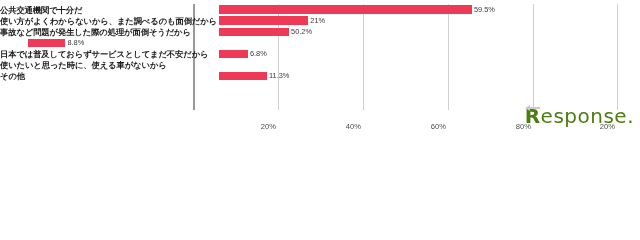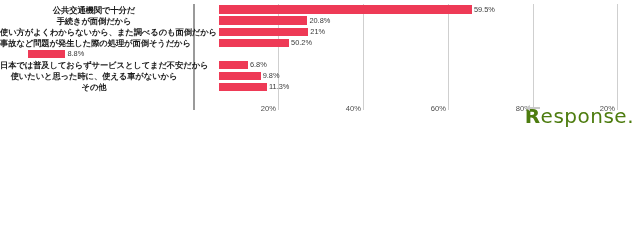--- a/index.html
+++ b/index.html
@@ -31,21 +31,21 @@
   }
   .row {
     position: relative;
     height: 11.1px;
     display: flex;
     align-items: center;
   }
 
   .cat-label {
     width: 191px;
-    text-align: center;
+    text-align: left;
     padding-right: 3px;
     box-sizing: border-box;
     font-size: 8.3px;
     line-height: 10px;
     font-weight: bold;
     color: #1a1a1a;
     white-space: nowrap;
     letter-spacing: -0.1px;
   }
 
@@ -92,21 +92,21 @@
     position: absolute;
     top: 0;
     width: 1px;
     height: 106px;
     background: #cfcfcf;
   }
 
   .tick-labels {
     position: absolute;
     left: 193px;
-    top: 104px;
+    top: 122px;
     width: 440px;
     height: 14px;
   }
   .tick-label {
     position: absolute;
     top: 0;
     font-size: 7.6px;
     line-height: 10px;
     color: #4d4d4d;
     transform: translateX(-100%);
@@ -159,27 +159,20 @@
 
     <div class="row">
       <div class="cat-label">公共交通機関で十分だ</div>
       <div class="bar-wrap">
         <div class="bar" style="width:252.9px"></div>
         <div class="bar-value">59.5%</div>
       </div>
     </div>
 
 
-    <div class="row">
-      <div class="cat-label">手続きが面倒だから</div>
-      <div class="bar-wrap">
-        <div class="bar" style="width:88.4px"></div>
-        <div class="bar-value">20.8%</div>
-      </div>
-    </div>
 
     <div class="row">
       <div class="cat-label">使い方がよくわからないから、また調べるのも面倒だから</div>
       <div class="bar-wrap">
         <div class="bar" style="width:89.3px"></div>
         <div class="bar-value">21%</div>
       </div>
     </div>
 
     <div class="row">
@@ -200,24 +193,20 @@
     <div class="row">
       <div class="cat-label">日本では普及しておらずサービスとしてまだ不安だから</div>
       <div class="bar-wrap">
         <div class="bar" style="width:28.9px"></div>
         <div class="bar-value">6.8%</div>
       </div>
     </div>
 
     <div class="row">
       <div class="cat-label">使いたいと思った時に、使える車がないから</div>
-      <div class="bar-wrap">
-        <div class="bar" style="width:41.7px"></div>
-        <div class="bar-value">9.8%</div>
-      </div>
     </div>
 
     <div class="row">
       <div class="cat-label">その他</div>
       <div class="bar-wrap">
         <div class="bar" style="width:48.0px"></div>
         <div class="bar-value">11.3%</div>
       </div>
     </div>
 

